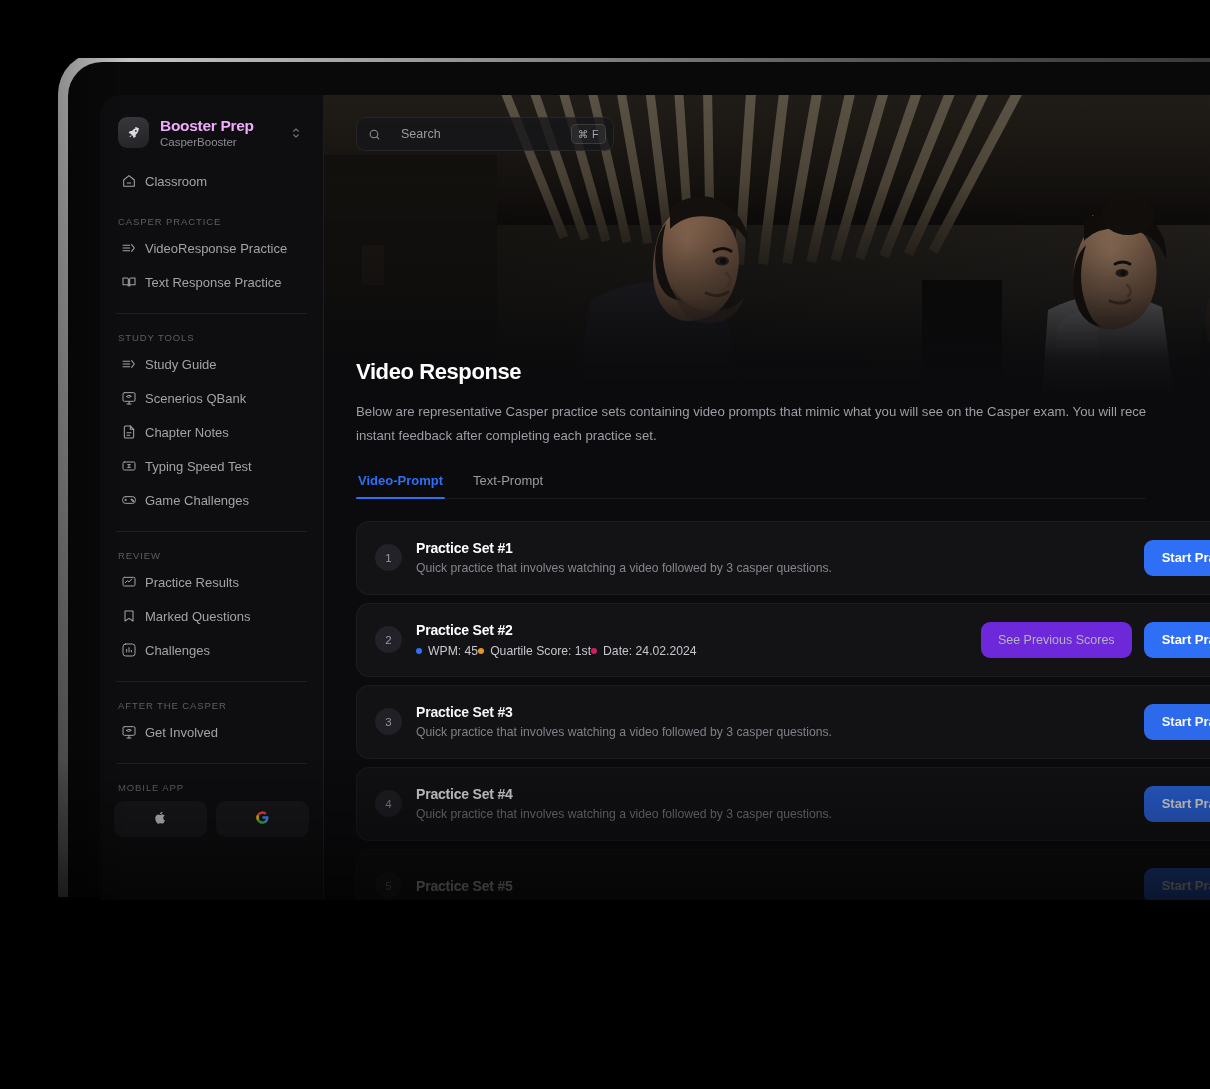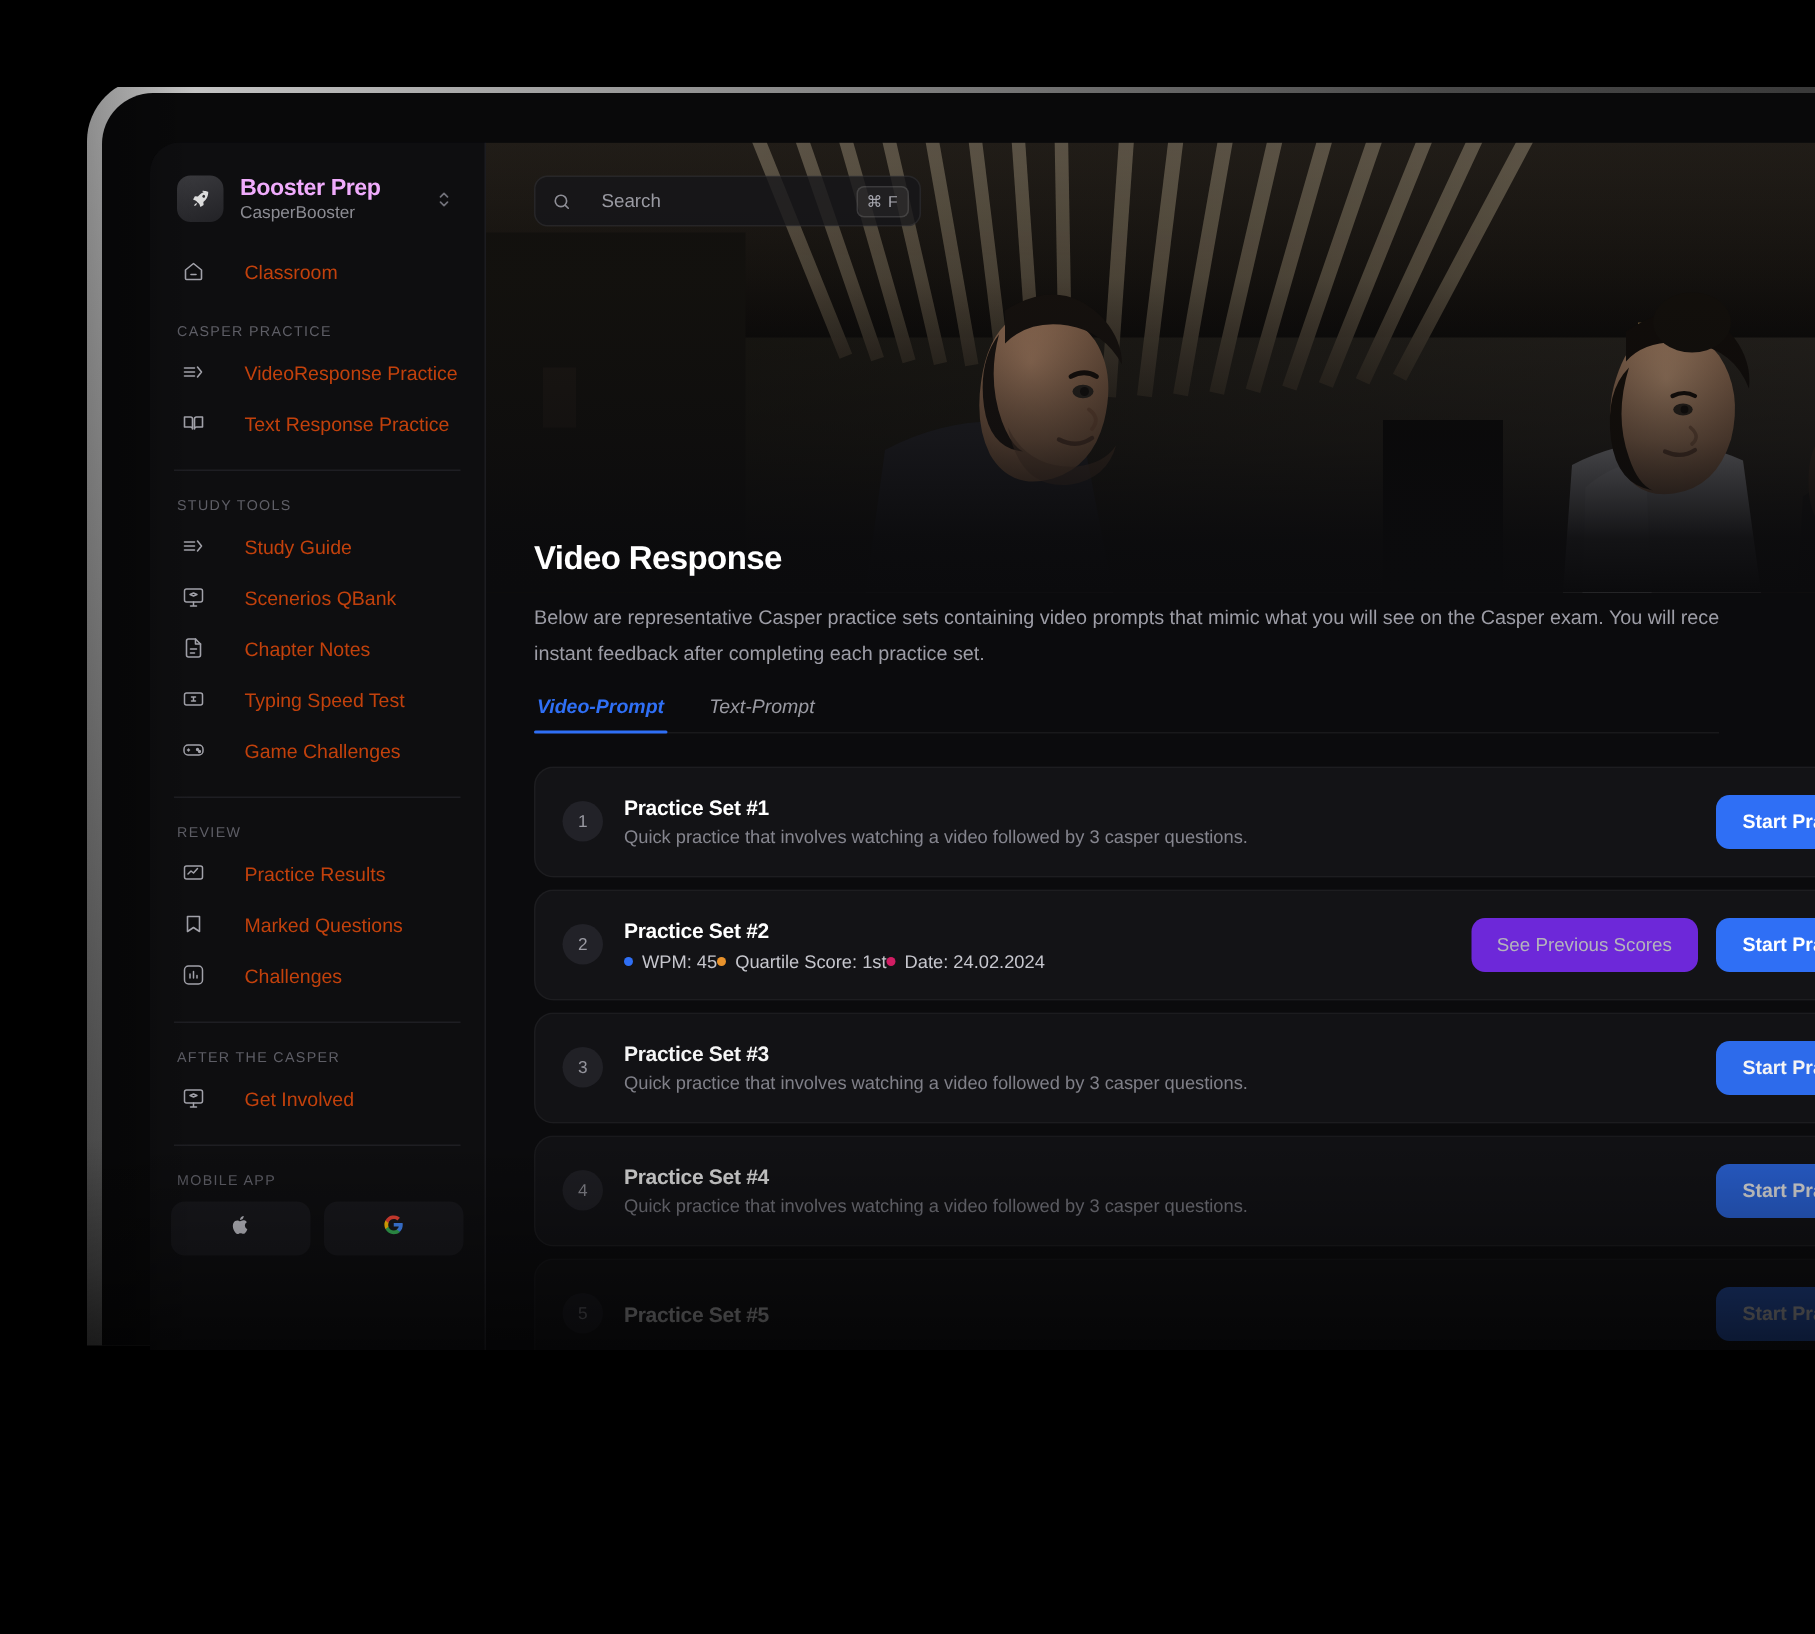--- a/index.html
+++ b/index.html
@@ -76,24 +76,24 @@
     color:#707078;
   }
 
   .nav-section { margin-top:6px; }
   .nav-label {
     font-size:9.5px; letter-spacing:0.9px;
     color:#5e5e66; text-transform:uppercase;
     padding:0 4px; margin:18px 0 4px 0;
   }
   .nav-item {
-    display:flex; align-items:center; gap:26px;
+    display:flex; align-items:center; gap:8px;
     height:34px; padding:0 6px;
     border-radius:8px;
-    color:#c2410c; font-size:13px;
+    color:#a3a3a3; font-size:13px;
     white-space:nowrap; overflow:hidden;
   }
   .nav-item .ic {
     width:17px; height:17px; flex:none;
     display:flex; align-items:center; justify-content:center;
     color:#a2a2aa;
   }
   .nav-item .ic svg { width:16px; height:16px; display:block; }
 
   .nav-divider { height:1px; background:#1e1e23; margin:14px 2px; }
@@ -160,25 +160,24 @@
   }
   #page-desc {
     margin-top:15px;
     font-size:13.2px; line-height:1.85;
     color:#9d9da6;
     width:1000px;
     white-space:nowrap;
   }
 
   #tabs {
-    margin-top:14px;
+    margin-top:24px;
     display:flex; gap:26px;
     border-bottom:1px solid rgba(255,255,255,0.06);
     width:790px;
-    font-style:italic;
   }
   .tab {
     font-size:13px; color:#9a9aa2;
     padding:0 2px 10px 2px;
     position:relative; font-weight:400;
   }
   .tab.active { color:#2f6ff5; font-weight:600; }
   .tab.active::after {
     content:''; position:absolute; left:0; right:0; bottom:-1px;
     height:2px; background:#2f6ff5; border-radius:2px;

